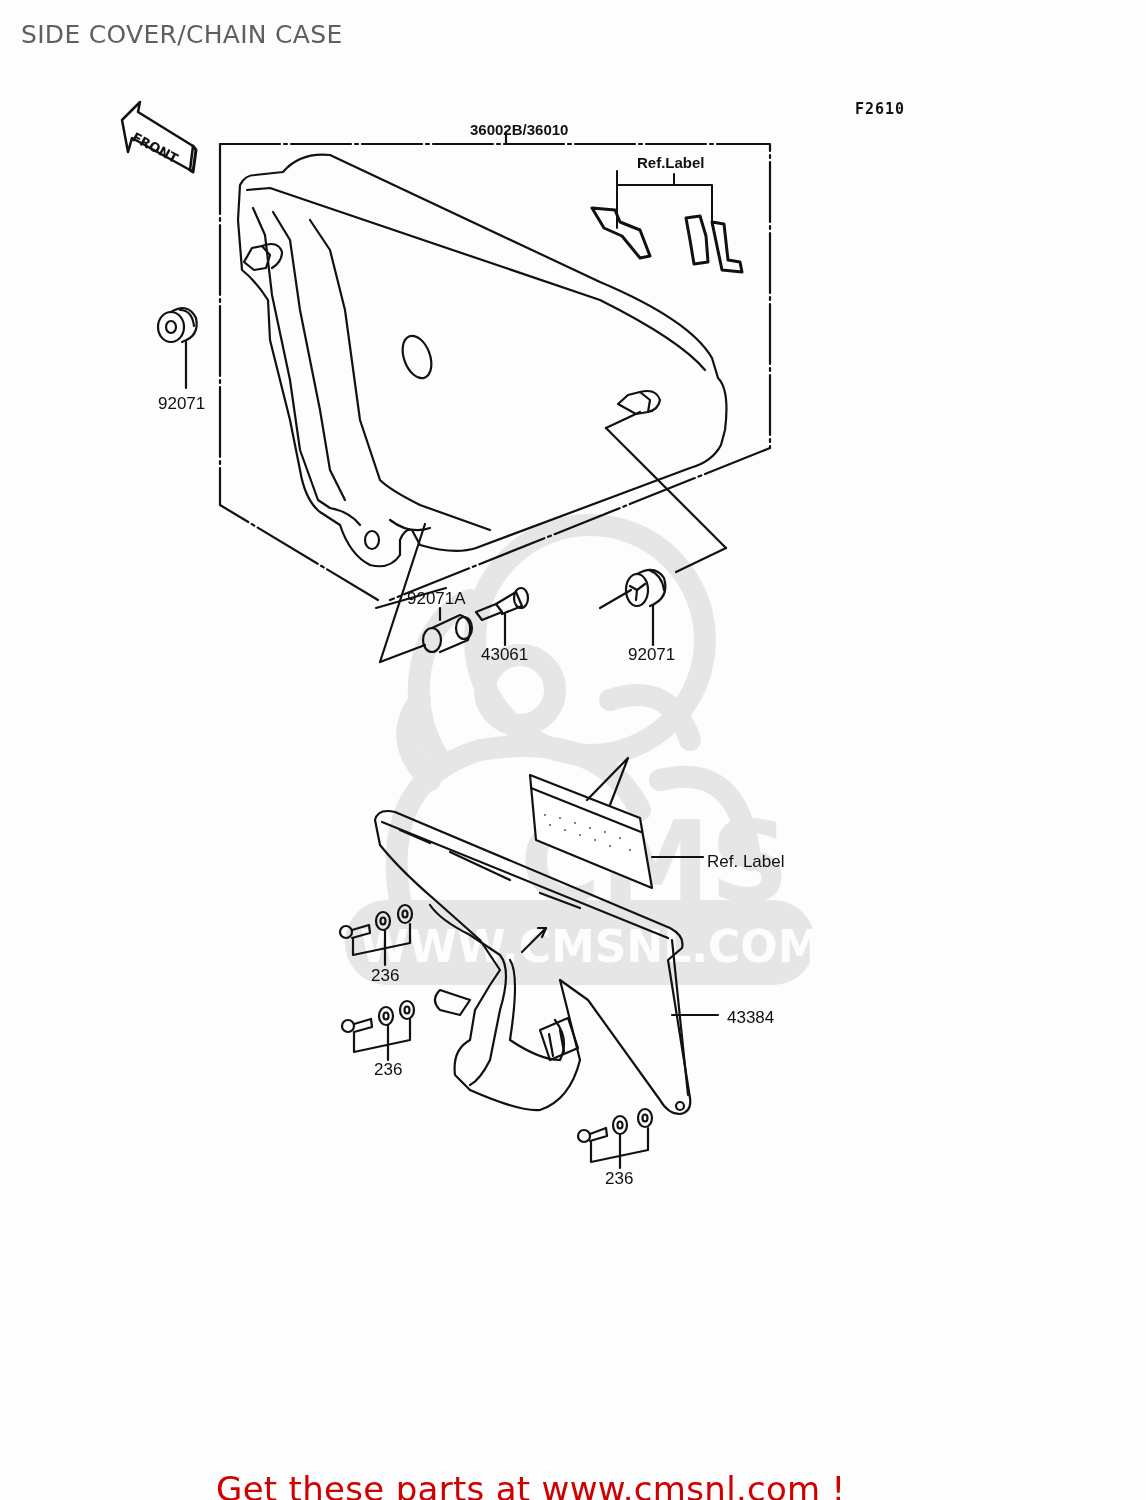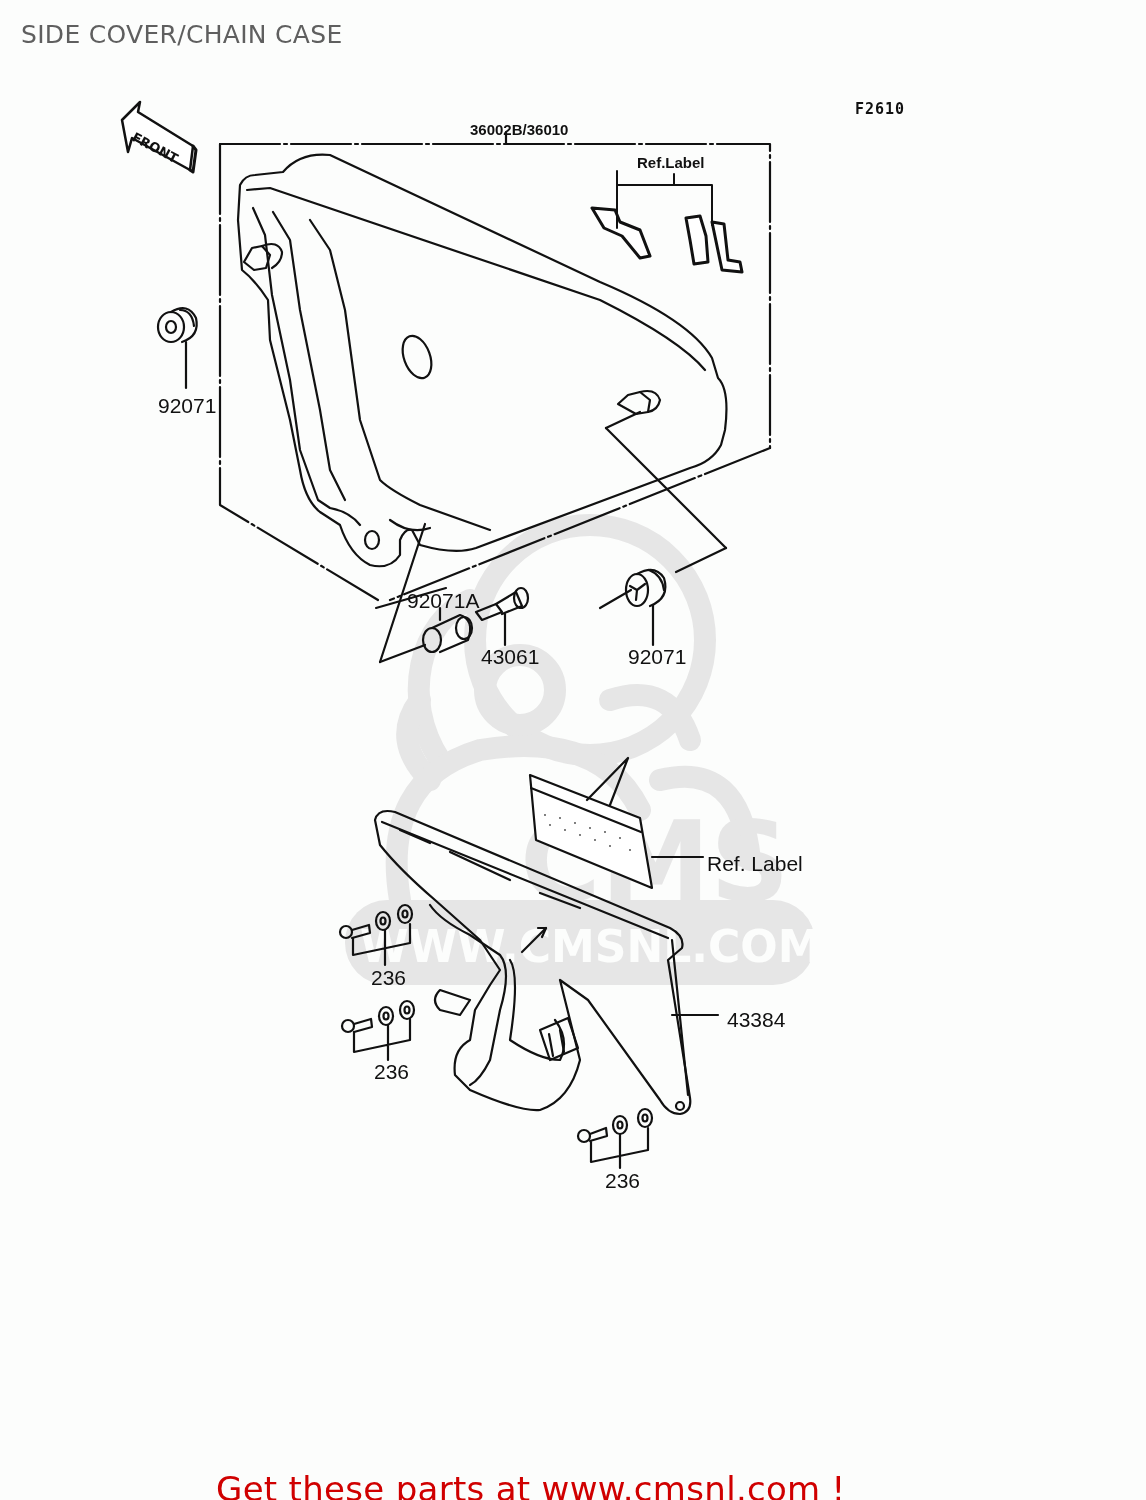--- a/index.html
+++ b/index.html
@@ -1,19 +1,19 @@
 <!DOCTYPE html>
 <html><head>
 <meta charset="utf-8">
 <style>
   html, body { margin: 0; padding: 0; background: #fcfdfc; }
   body { width: 1146px; height: 1500px; position: relative; overflow: hidden; font-family: "DejaVu Sans", sans-serif; }
   .page-title { position: absolute; left: 21px; top: 20px; font-size: 25px; color: #5f5f5f; letter-spacing: 0.3px; font-family: "DejaVu Sans", sans-serif; text-align: center; }
   .diagram { position: absolute; left: 0; top: 0; width: 1146px; height: 1500px; }
-  .callout { position: absolute; font-family: "Liberation Sans", sans-serif; font-size: 21px; color: #111; white-space: nowrap; line-height: 1; }
+  .callout { position: absolute; font-family: "Liberation Sans", sans-serif; font-size: 17px; color: #111; white-space: nowrap; line-height: 1; }
   .callout.bold { font-weight: bold; font-size: 15px; }
   .fig-code { position: absolute; left: 855px; top: 100px; font-family: "DejaVu Sans Mono", monospace; font-size: 15px; font-weight: bold; color: #111; letter-spacing: 1px; }
   .promo { position: absolute; left: 216px; top: 1448px; font-family: "DejaVu Sans", sans-serif; font-size: 34px; color: #d00000; white-space: nowrap; letter-spacing: 0.3px; margin-top: 21px; }
   .watermark { position: absolute; left: 0; top: 0; }
 </style>
 </head>
 <body>
 
 <div class="page-title">SIDE COVER/CHAIN CASE</div>
 

